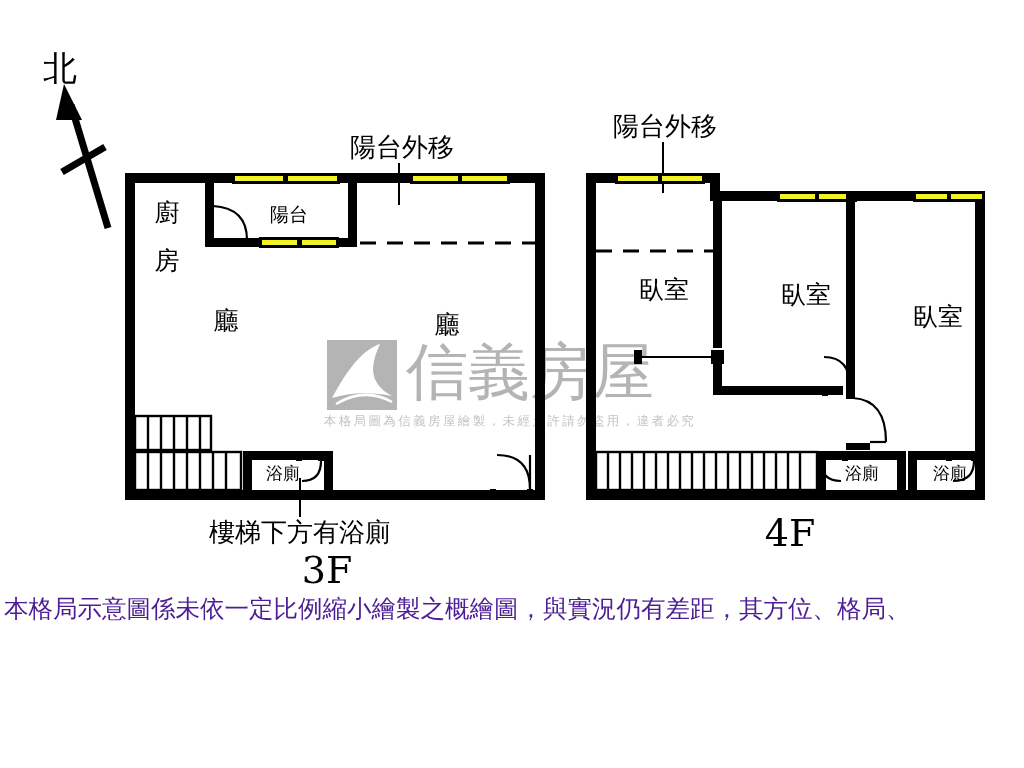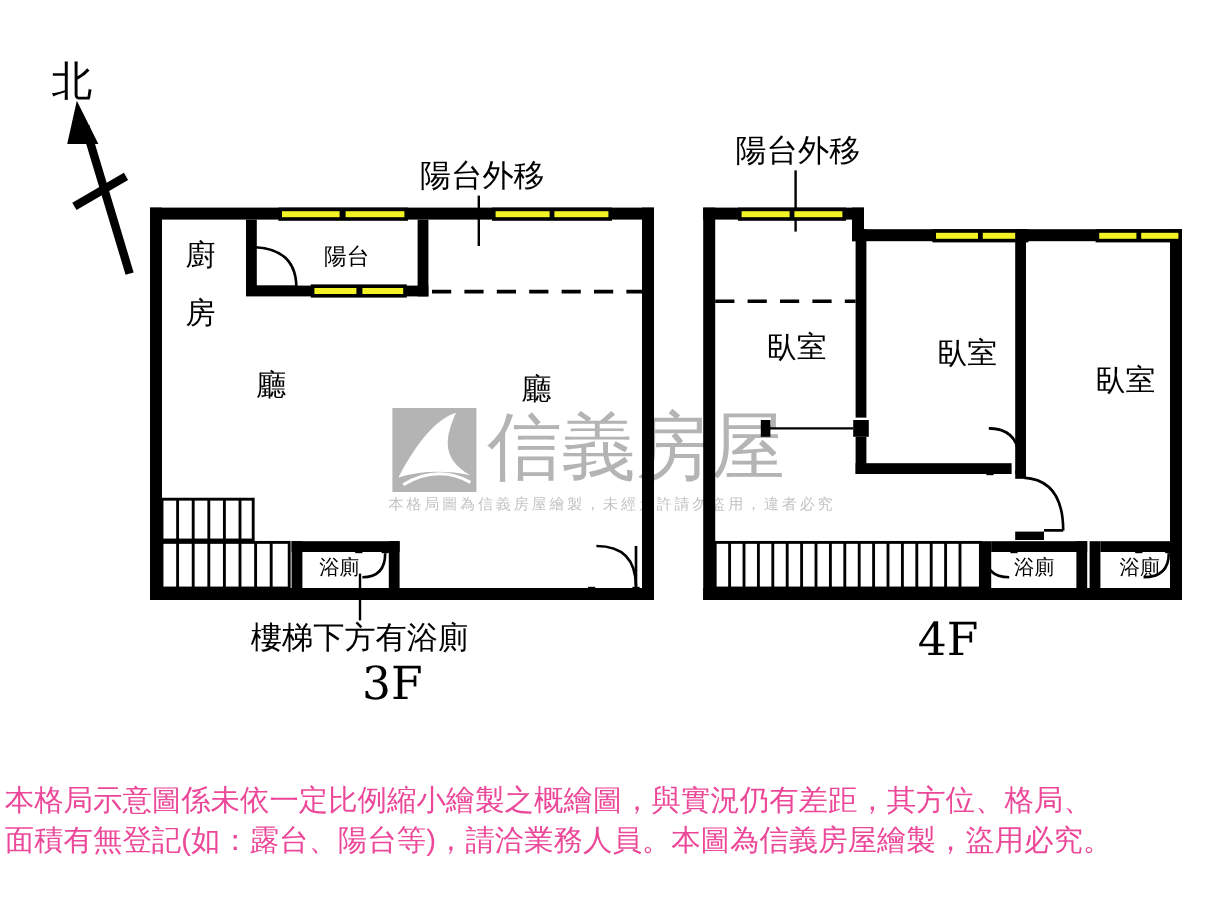--- a/index.html
+++ b/index.html
@@ -79,26 +79,26 @@
     font-family: "DejaVu Sans", sans-serif;
     fill: #c3c3c3;
     font-size: 12.5px;
     letter-spacing: 2.4px;
     text-anchor: middle;
     dominant-baseline: middle;
   }
   .disclaimer {
     position: absolute;
     left: 4px;
-    top: 651px;
+    top: 592px;
     width: 1016px;
-    font-family: Liberation Sans, sans-serif;
+    font-family: Liberation Serif, serif;
     font-size: 24.5px;
     line-height: 33px;
-    color: #ec4899;
+    color: #4c1d95;
     letter-spacing: 0px;
   }
   .disclaimer div {
     white-space: nowrap;
   }
   .wall { fill: #000000; }
   .win-frame { fill: #000000; }
   .win-glass { fill: #f2f224; }
   .thinline { stroke: #000000; fill: none; }
   .stair { stroke: #000000; stroke-width: 2.4; fill: #ffffff; }
@@ -353,16 +353,15 @@
       <text class="cjk-label-tiny" x="862" y="474">浴廁</text>
       <text class="cjk-label-tiny" x="950" y="474">浴廁</text>
 
       <text class="floor-tag" x="790" y="536">4F</text>
     </g>
 
   </svg>
 
   <div class="disclaimer">
     <div>本格局示意圖係未依一定比例縮小繪製之概繪圖，與實況仍有差距，其方位、格局、</div>
-    <div>面積有無登記(如：露台、陽台等)，請洽業務人員。本圖為信義房屋繪製，盜用必究。</div>
   </div>
 
 </div>
 
 </body></html>

